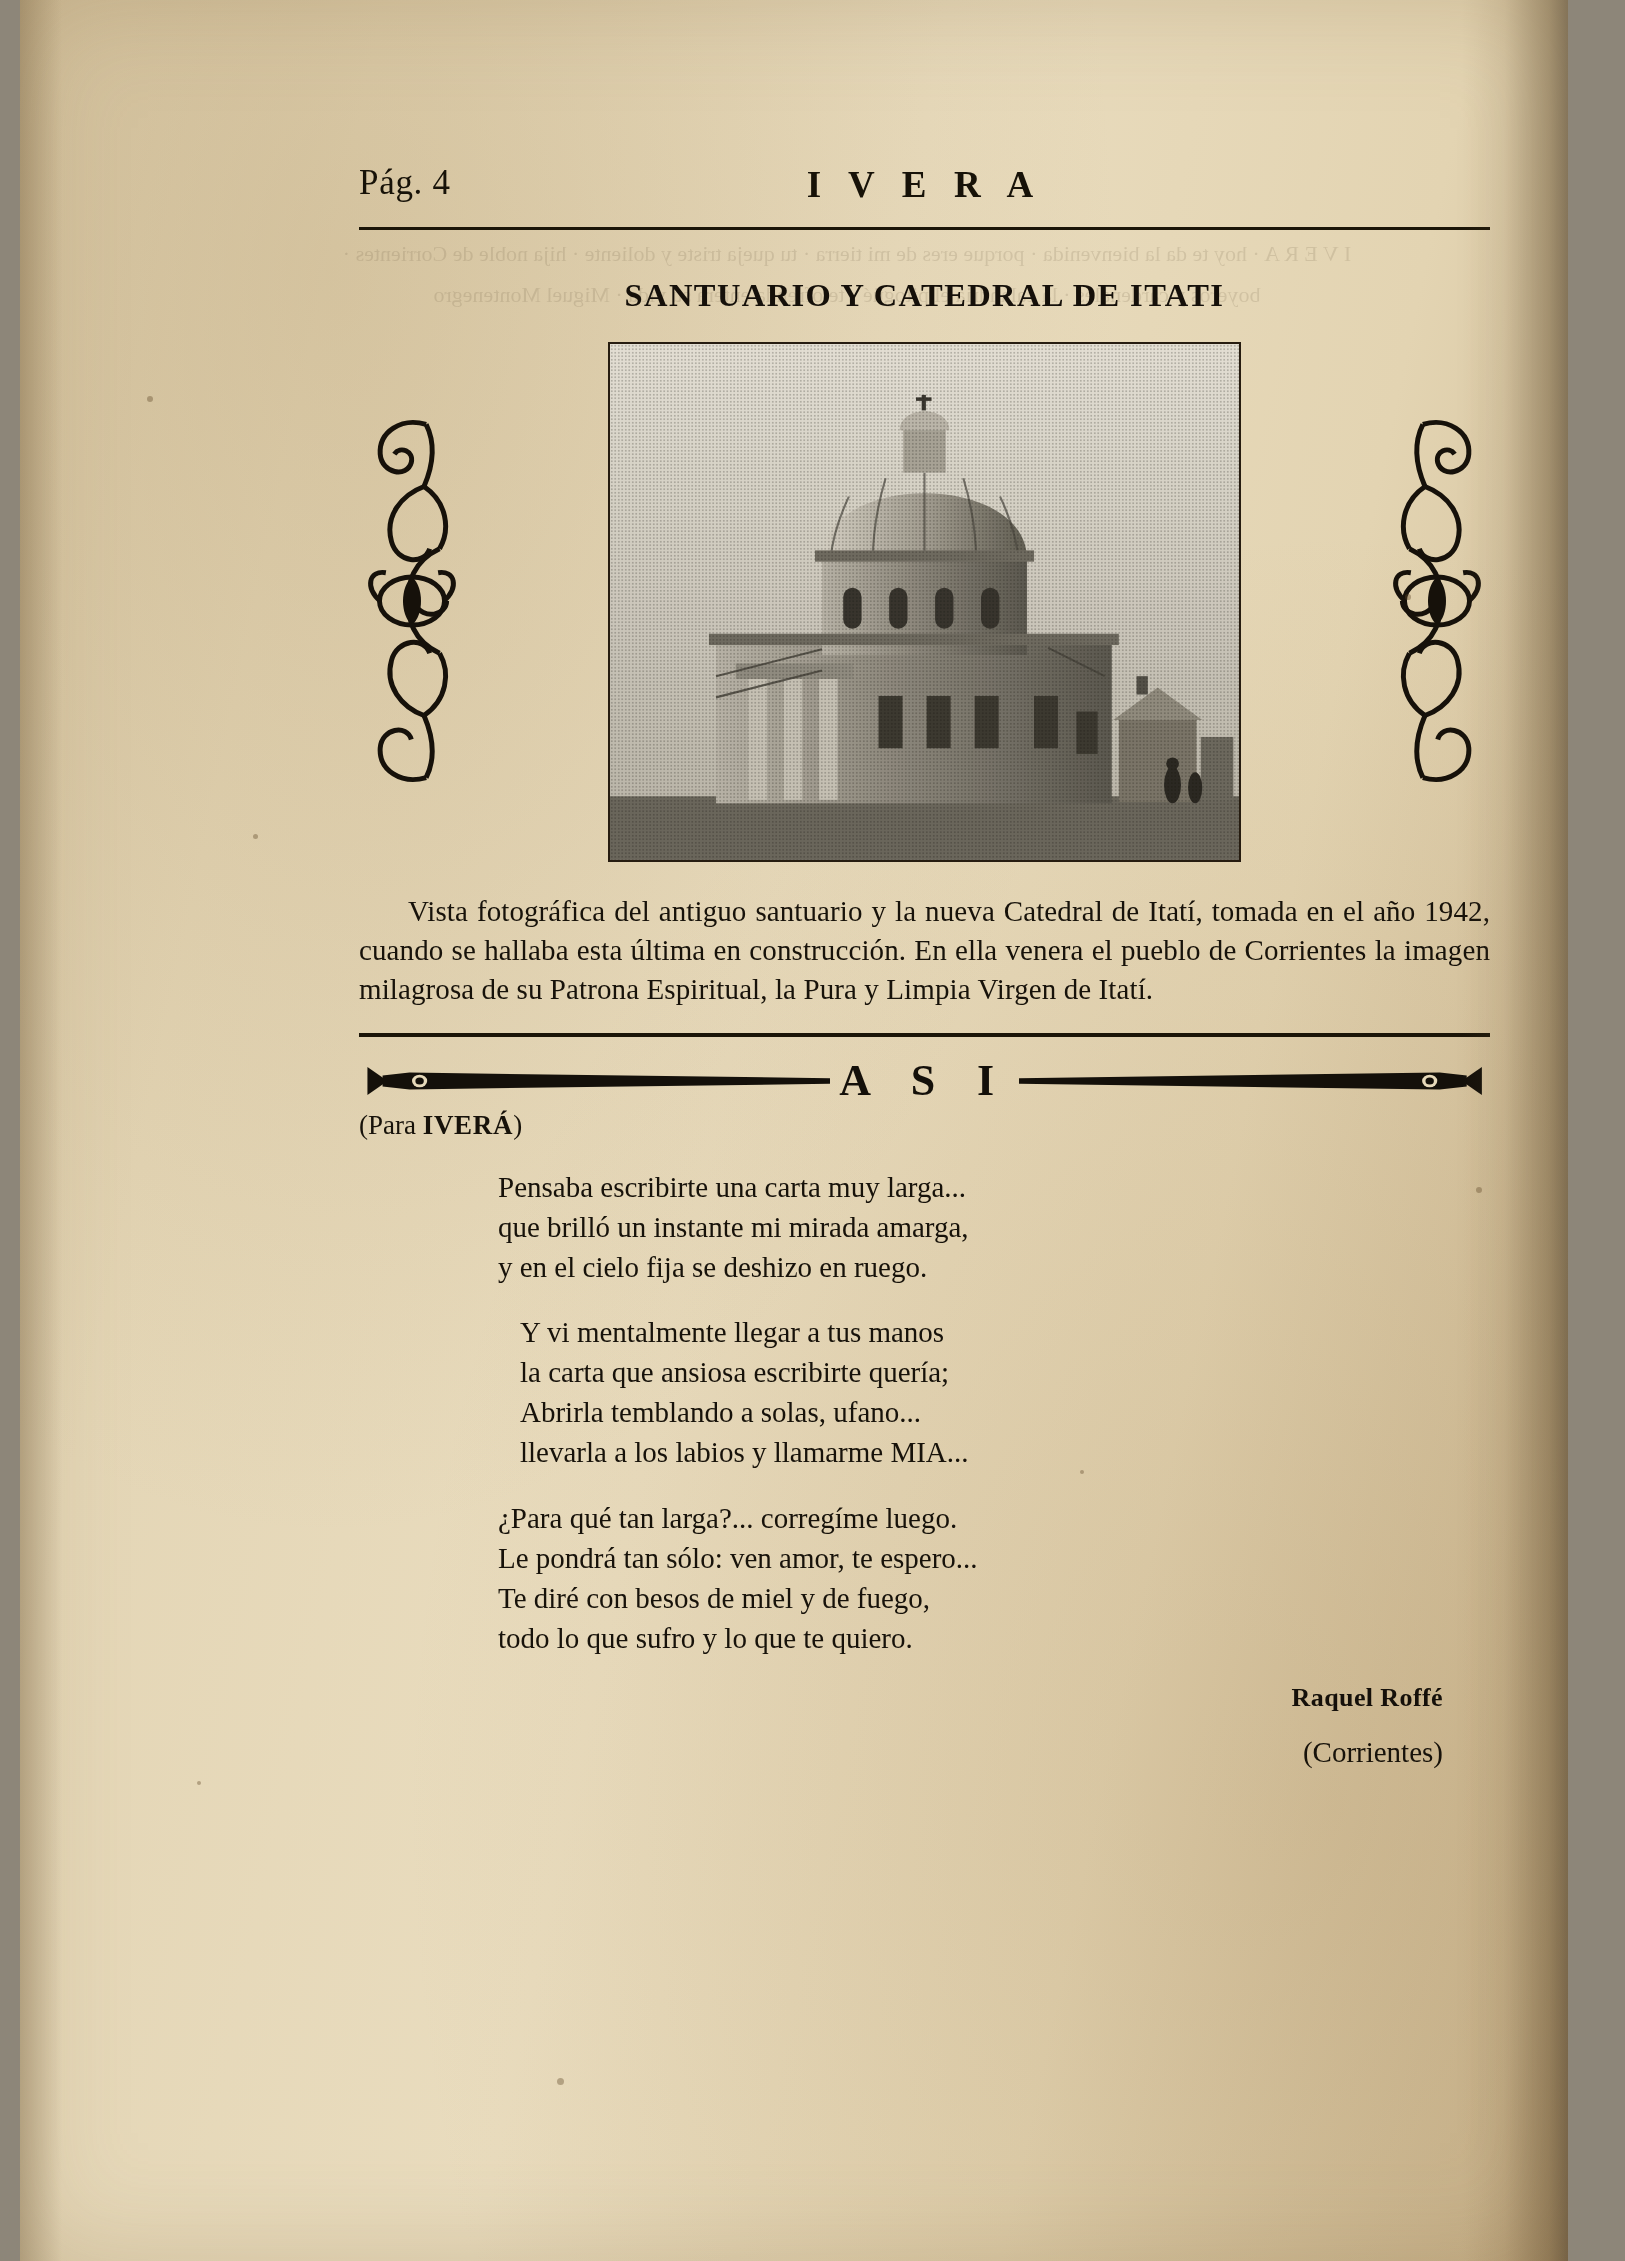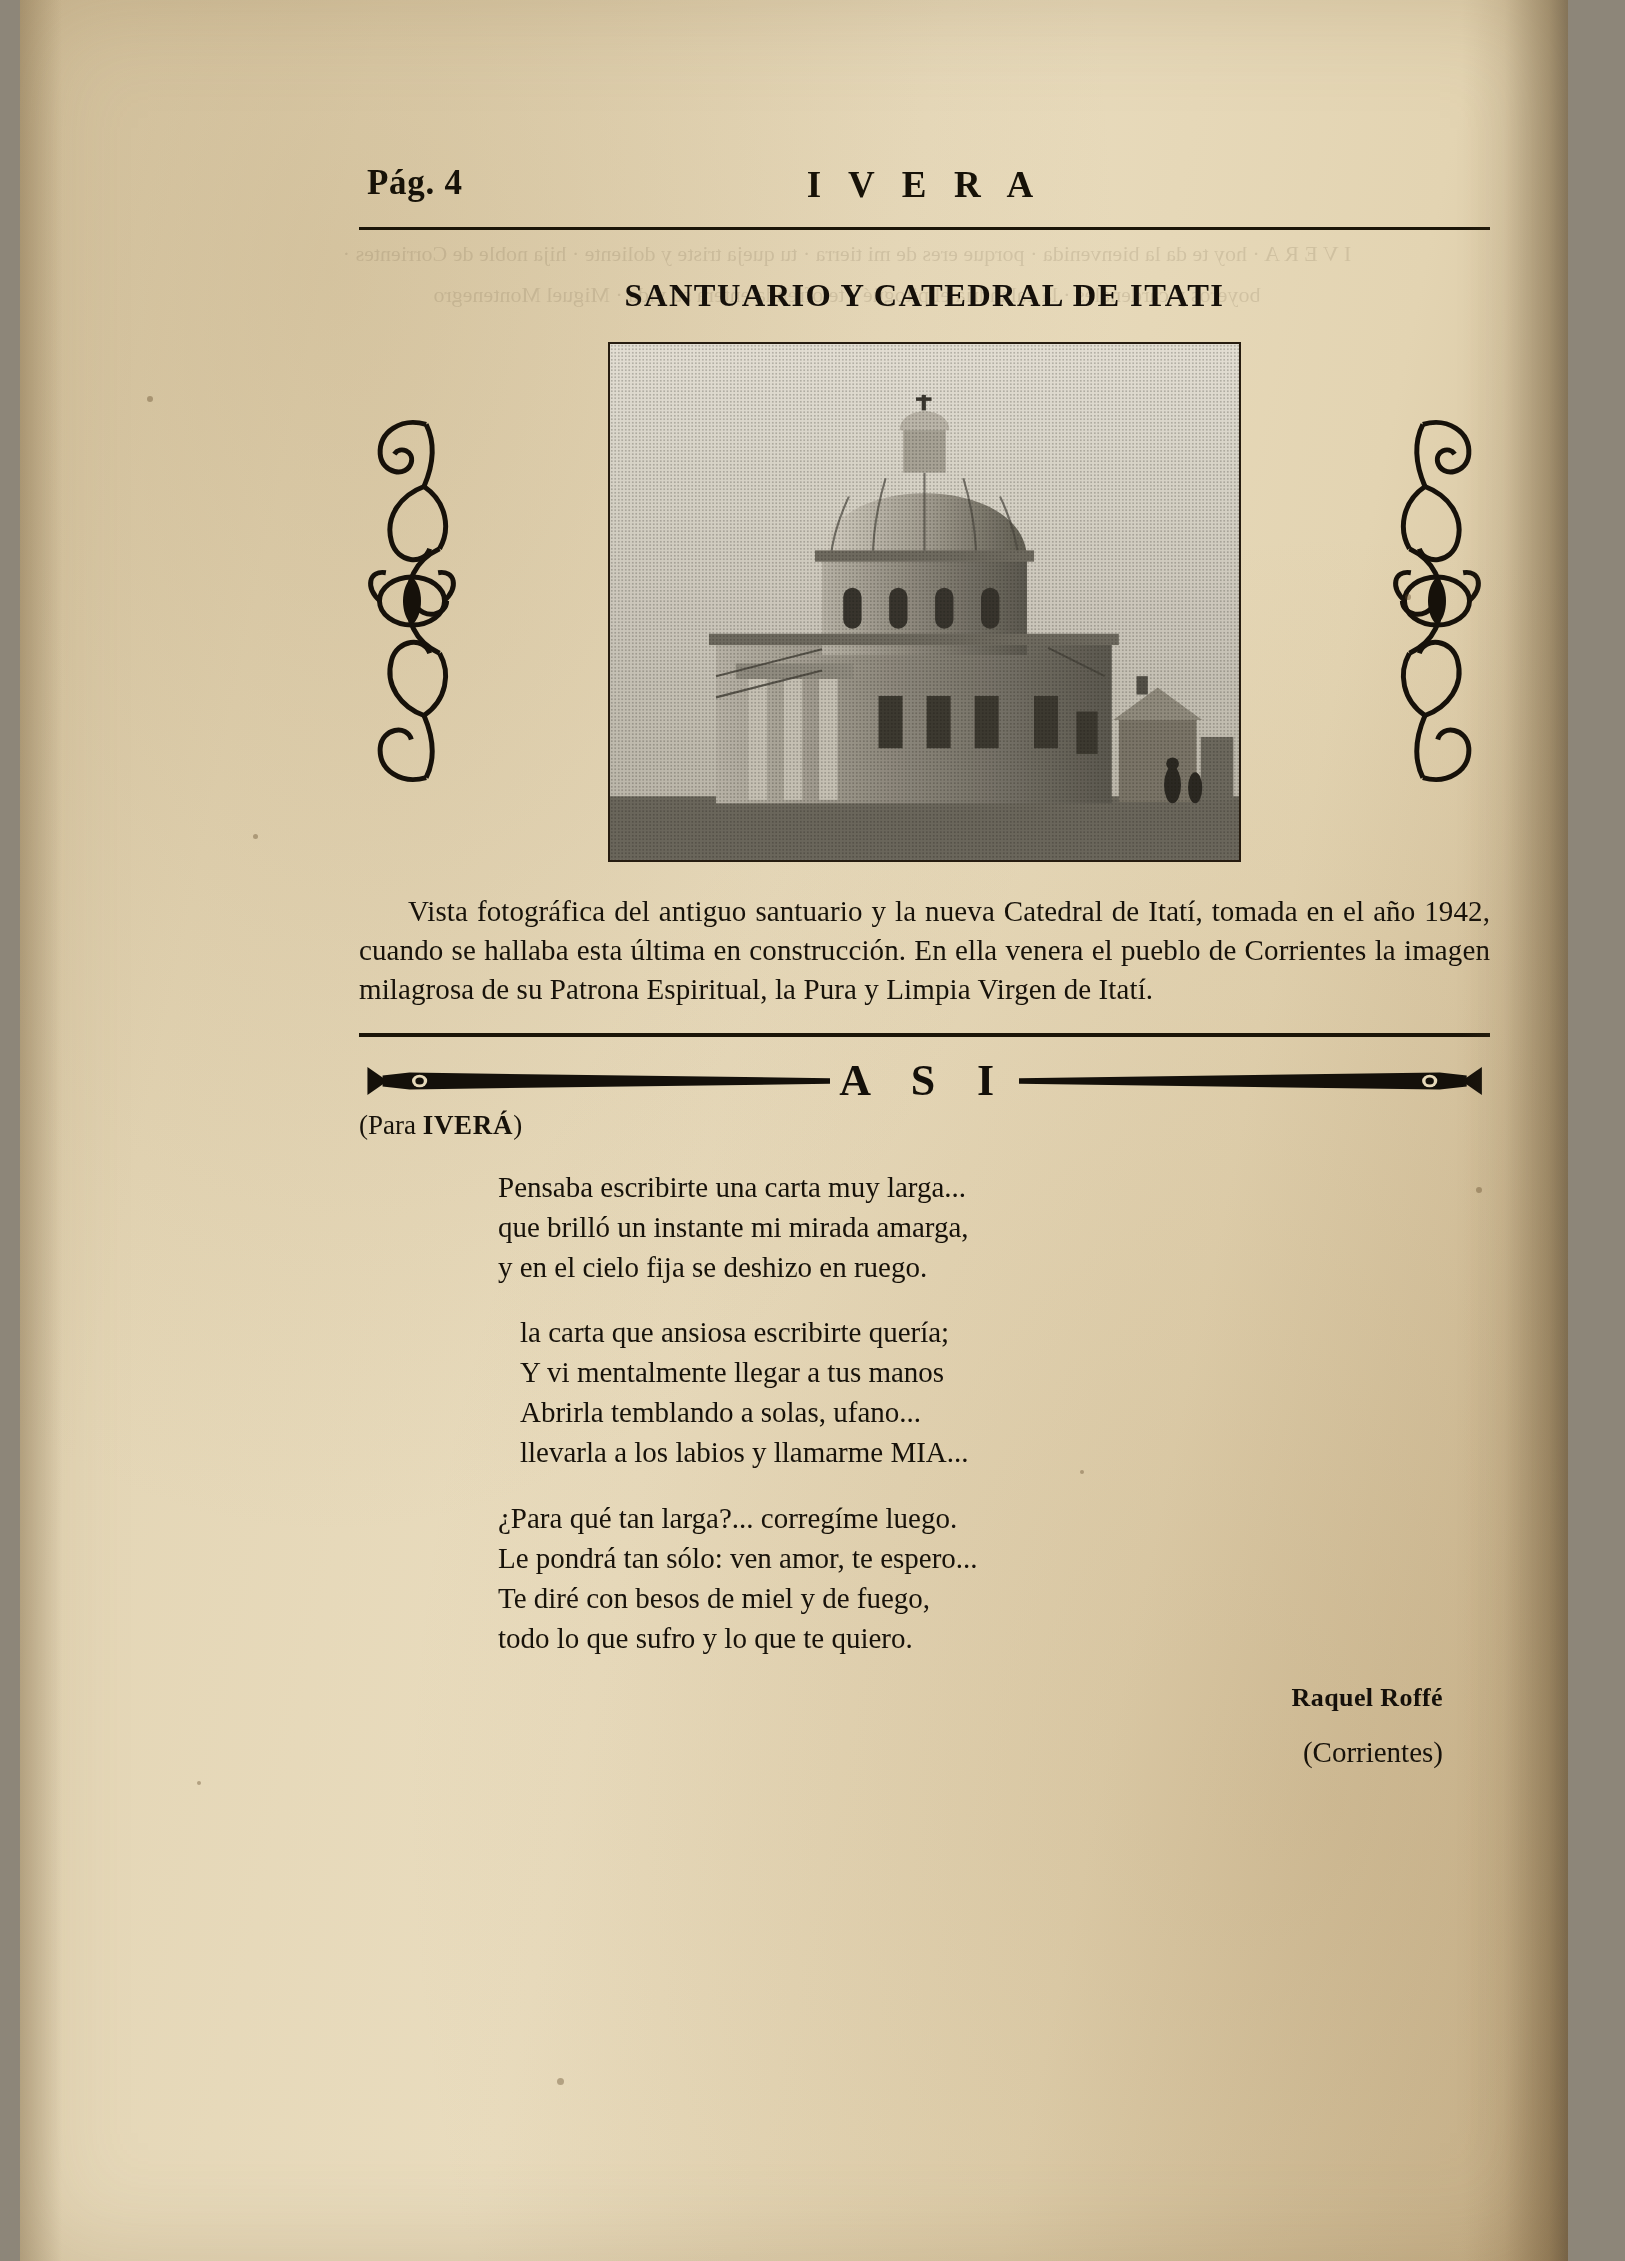--- a/index.html
+++ b/index.html
@@ -71,24 +71,23 @@
 
   
   .masthead {
     display: flex;
     align-items: baseline;
     position: relative;
     height: 61px;
   }
   .pg-label {
     font-size: 35px;
-    font-weight: bold;
+    font-weight: normal;
     letter-spacing: 0.7px;
     color: #171208;
-    margin-left: 8px;
   }
   .mast-title {
     position: absolute;
     left: 50%;
     transform: translateX(-50%);
     font-size: 37px;
     font-weight: bold;
     letter-spacing: 9.2px;
     color: #171208;
   }
@@ -407,22 +406,22 @@
         <span>(Para </span><b>IVERÁ</b><span>)</span>
       </div>
 
       <div class="poem">
         <div class="stanza st1">
           <div>Pensaba escribirte una carta muy larga...</div>
           <div>que brilló un instante mi mirada amarga,</div>
           <div>y en el cielo fija se deshizo en ruego.</div>
         </div>
         <div class="stanza st2">
+          <div>Y vi mentalmente llegar a tus manos</div>
           <div>la carta que ansiosa escribirte quería;</div>
-          <div>Y vi mentalmente llegar a tus manos</div>
           <div>Abrirla temblando a solas, ufano...</div>
           <div>llevarla a los labios y llamarme MIA...</div>
         </div>
         <div class="stanza st3">
           <div>¿Para qué tan larga?... corregíme luego.</div>
           <div>Le pondrá tan sólo: ven amor, te espero...</div>
           <div>Te diré con besos de miel y de fuego,</div>
           <div>todo lo que sufro y lo que te quiero.</div>
         </div>
       </div>

